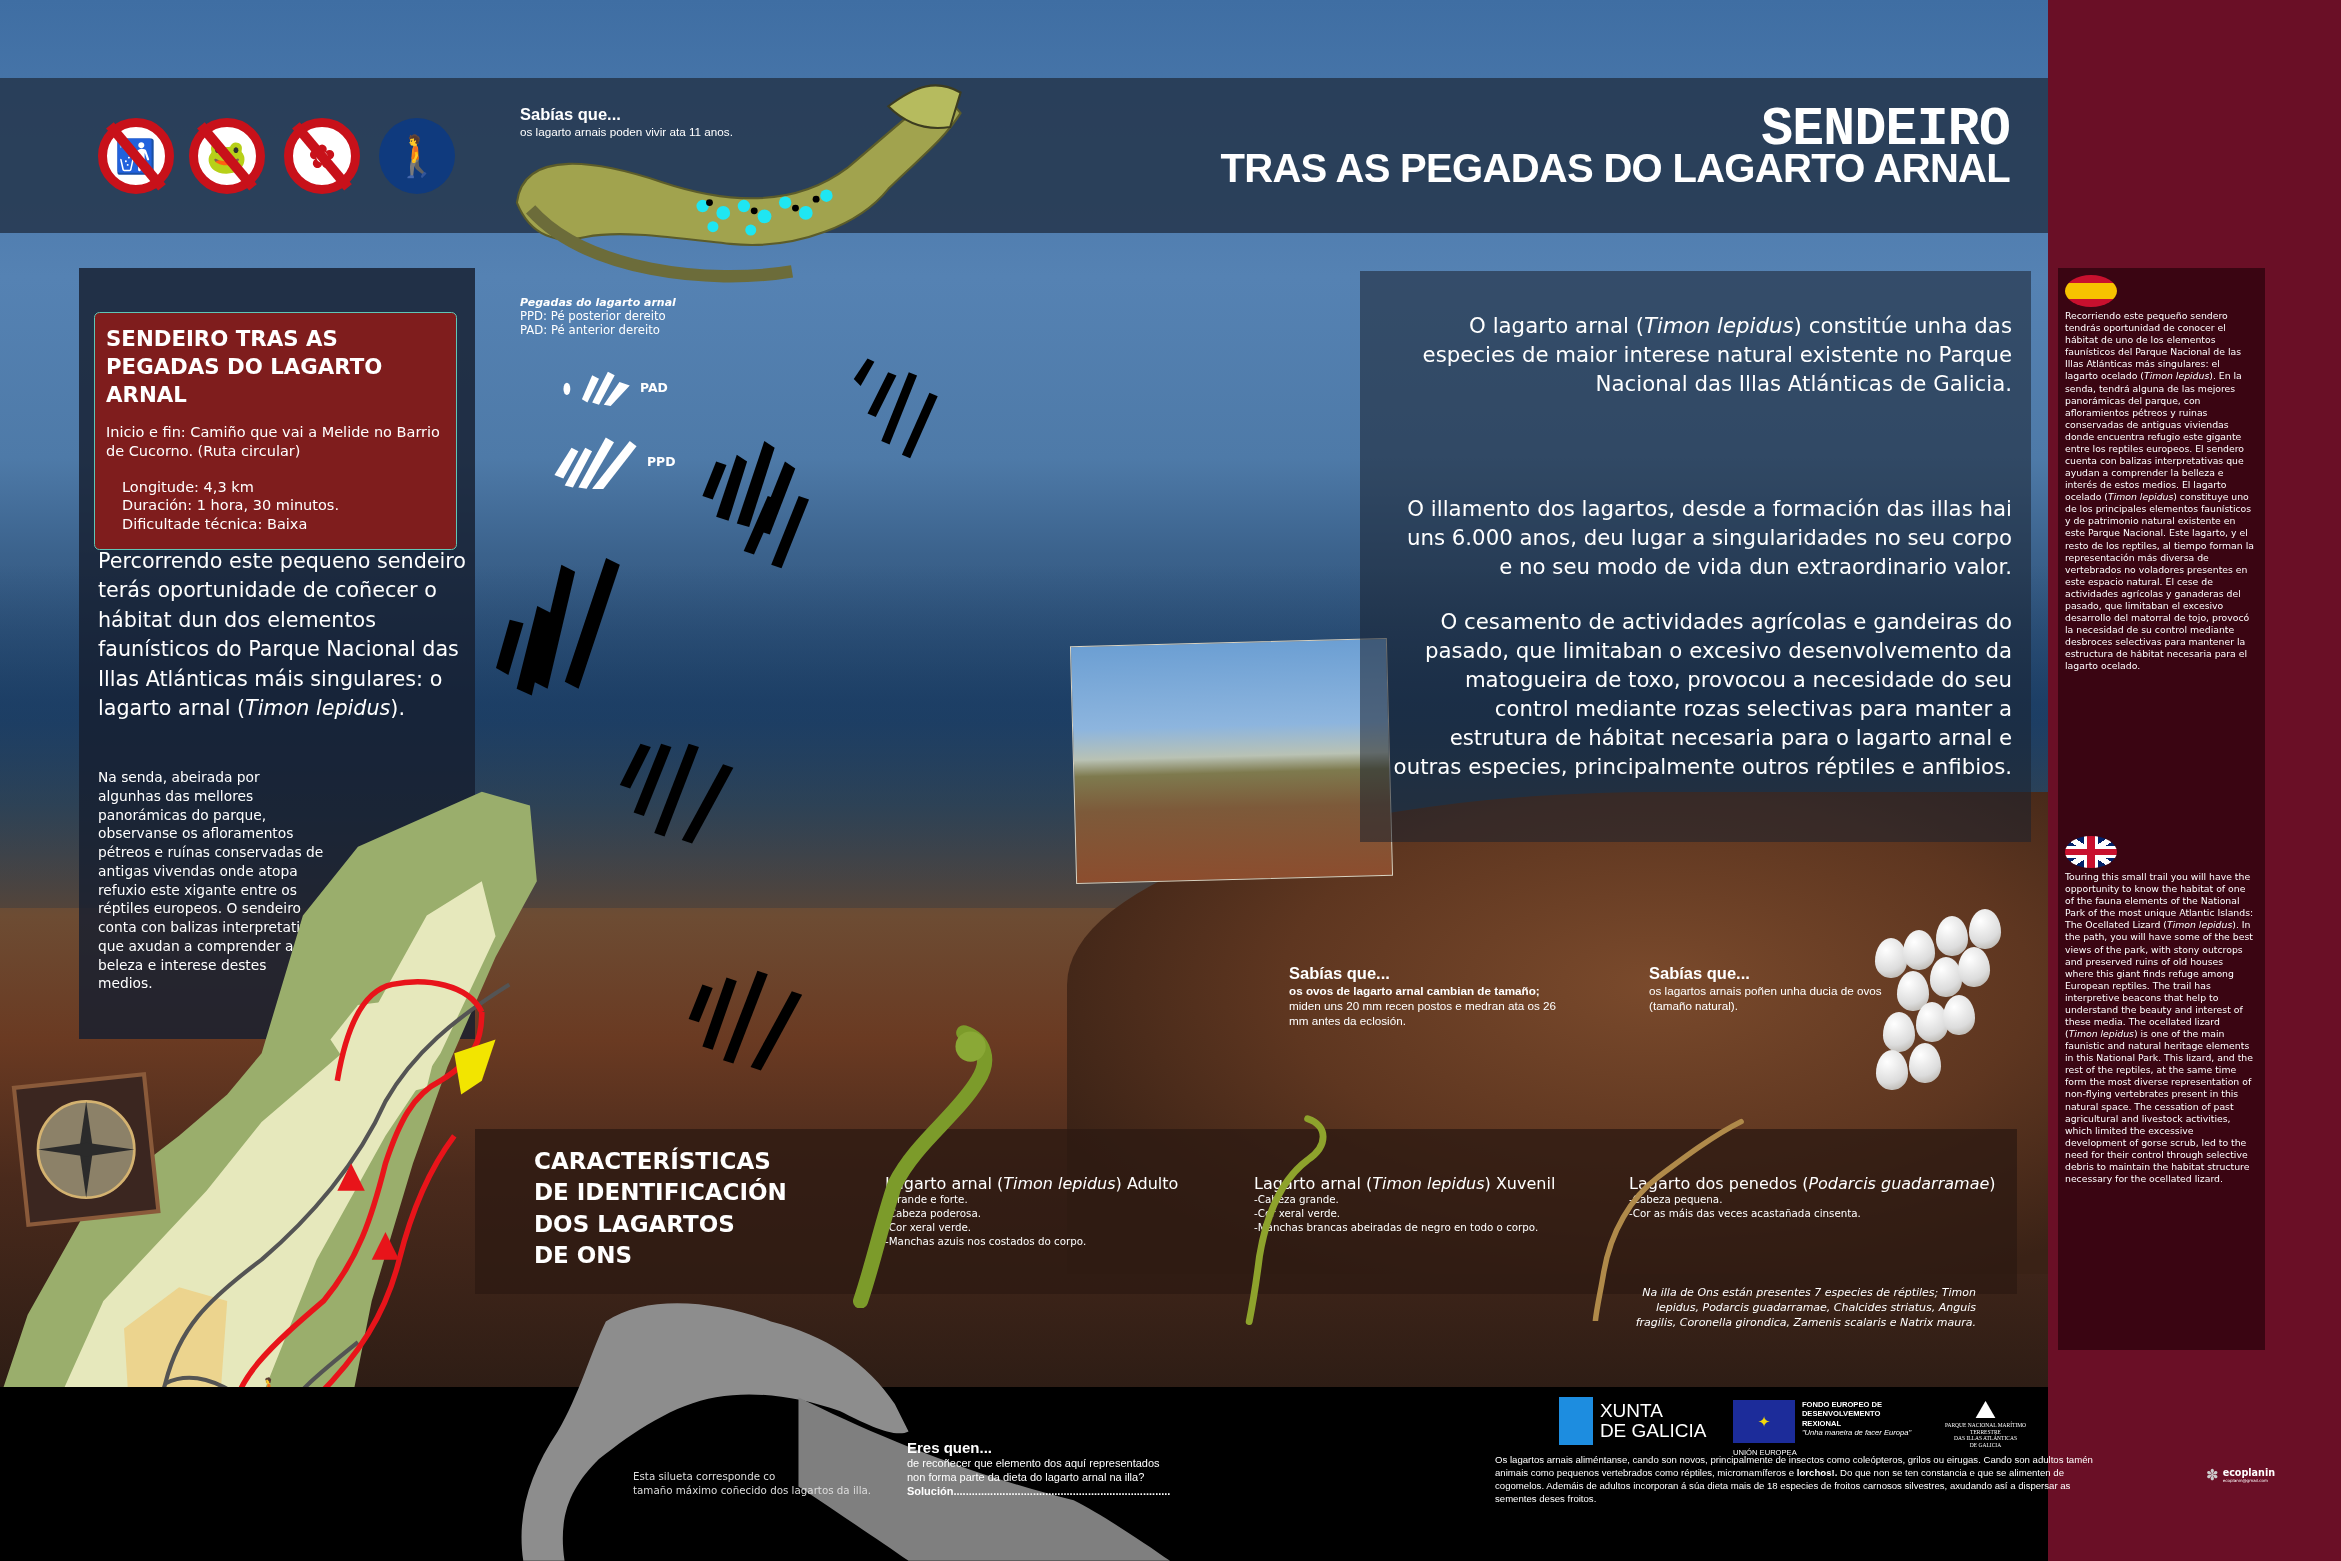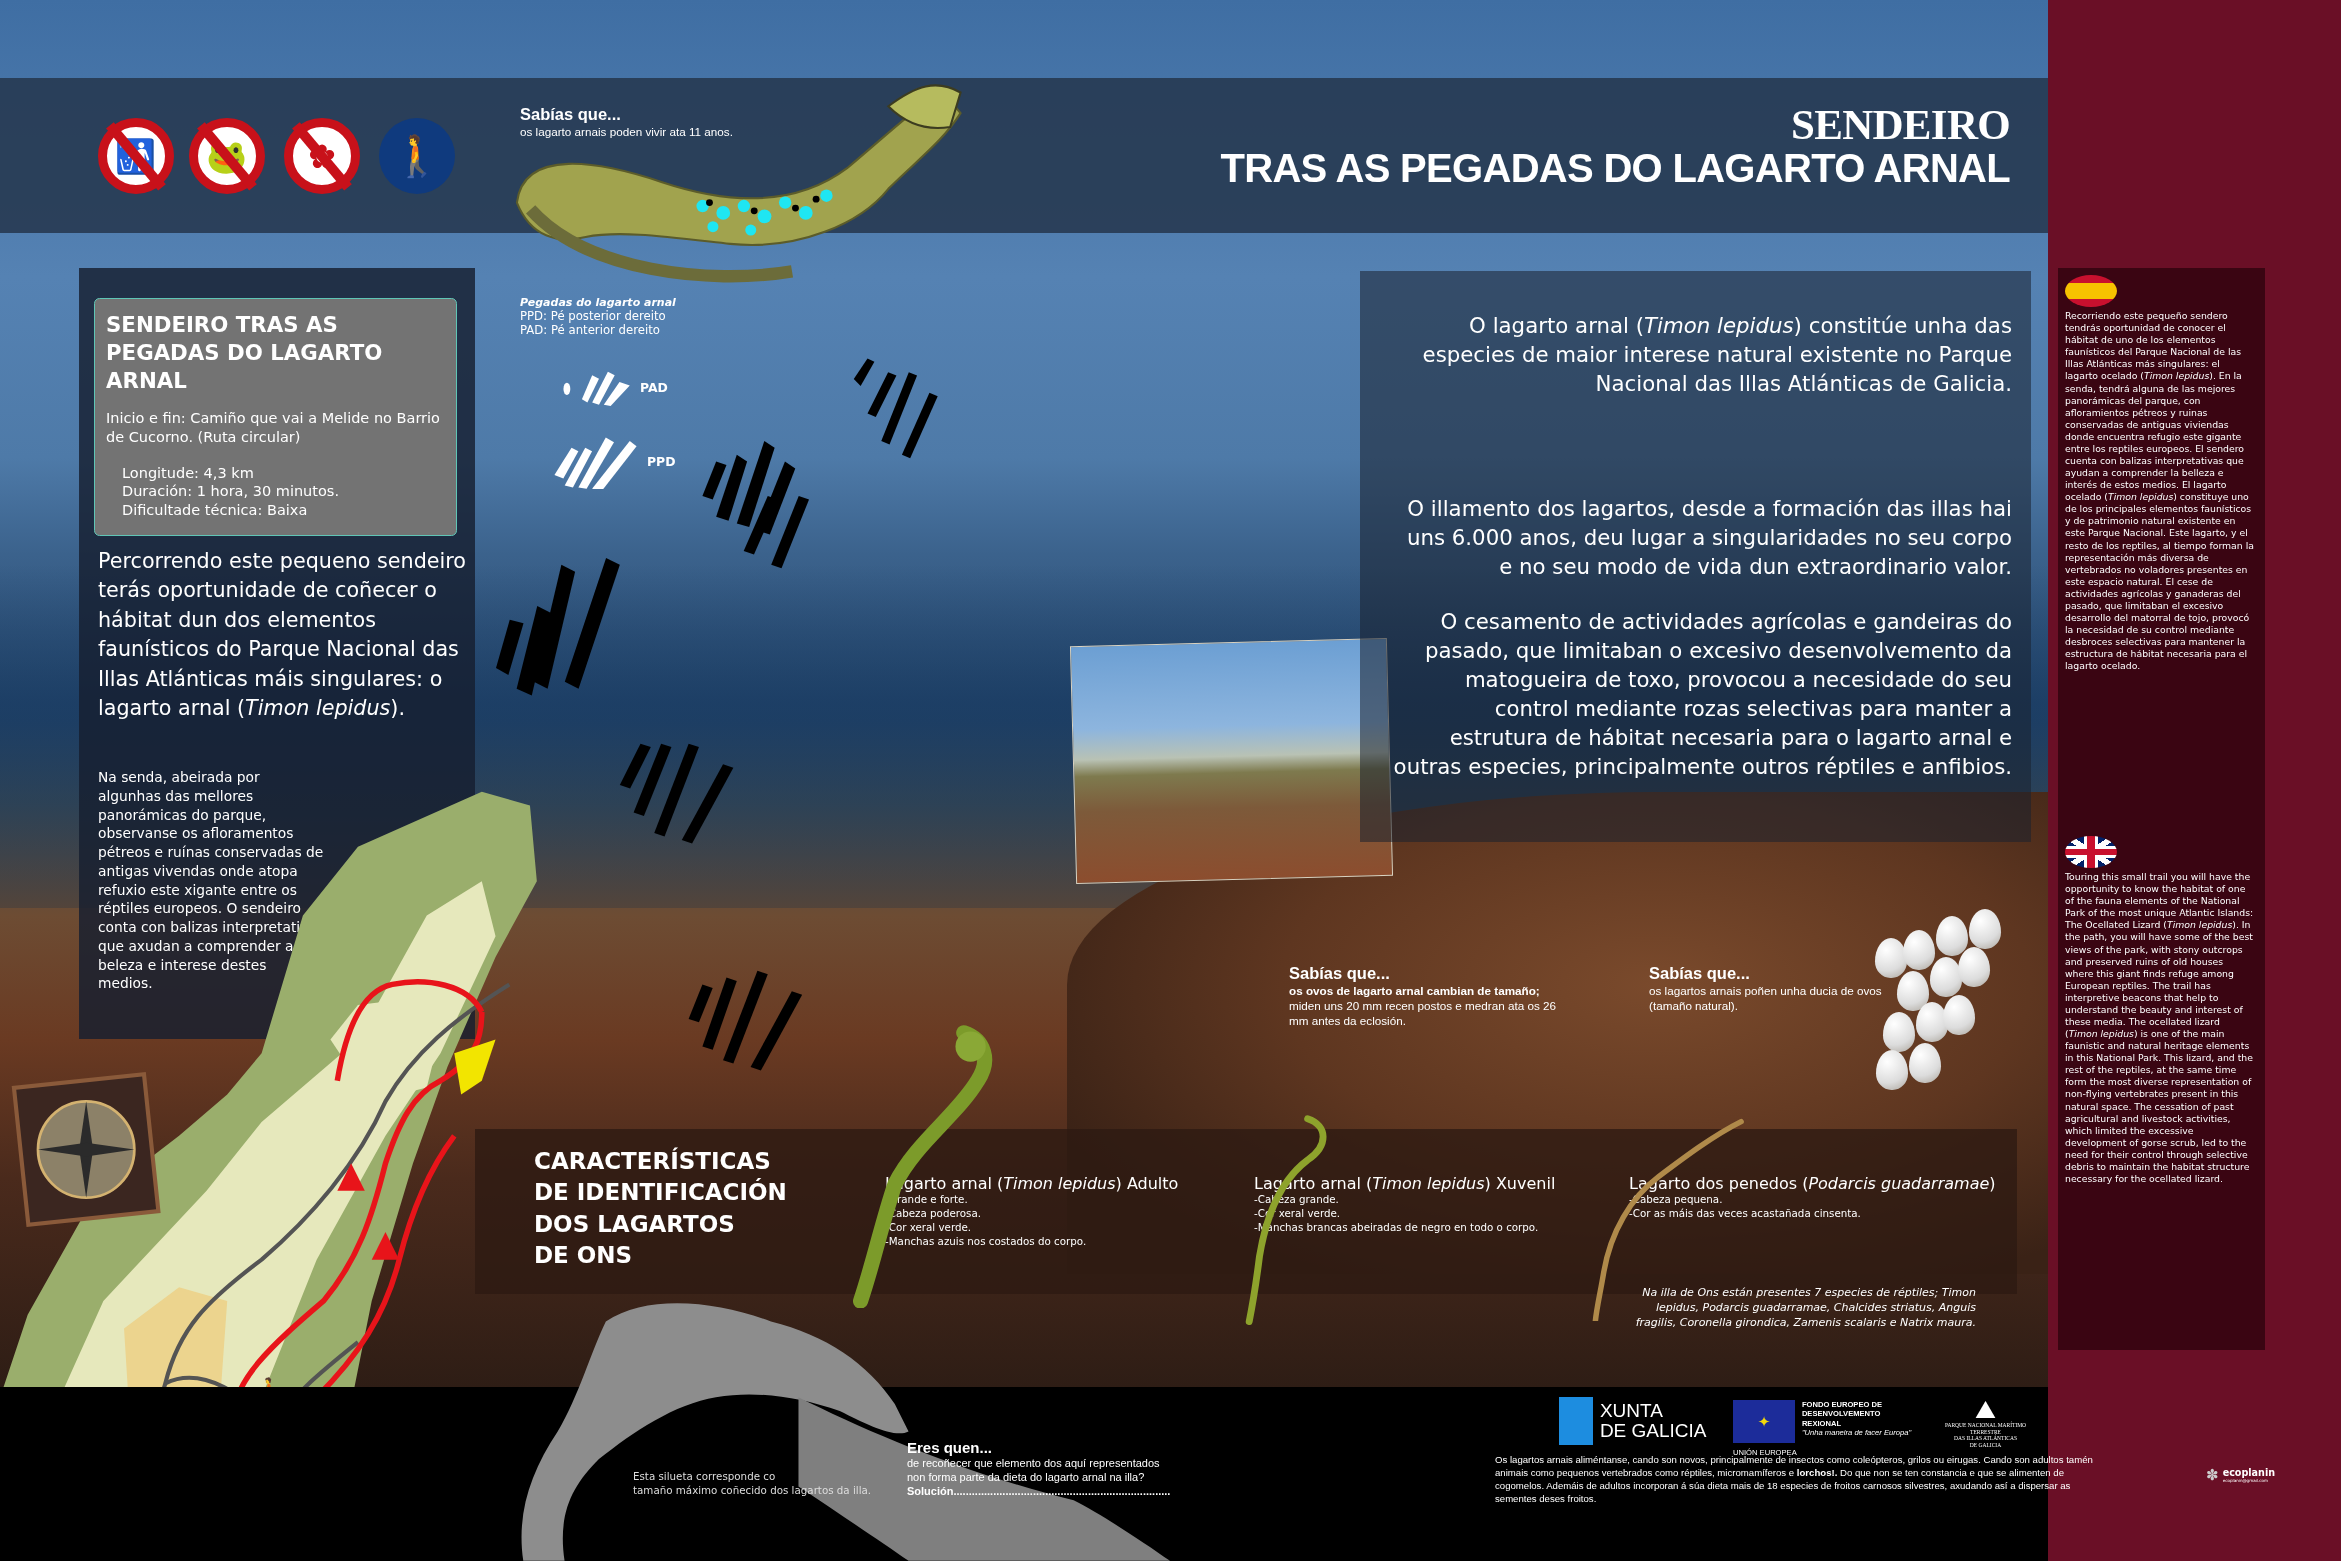--- a/index.html
+++ b/index.html
@@ -35,31 +35,31 @@
     display: flex; align-items: center; justify-content: center;
   }
   .sign.forbid { background: #fff; border: 9.6px solid #c8111a; box-sizing: border-box; }
   .sign.forbid::after {
     content: ""; position: absolute; width: 9.6px; height: 81px; background: #c8111a;
     transform: rotate(-40deg);
   }
   .sign .glyph { font-size: 33px; color: #c8111a; }
   .sign.info { background: #0f3a7e; }
   .sign.info .glyph { color: #fff; font-size: 40px; }
-  #title-1 { right: 332px; top: 100px; font-family: Liberation Serif, serif; font-weight: bold; font-size: 43px; letter-spacing: -0.7px; }
+  #title-1 { right: 332px; top: 100px; font-family: Liberation Mono, monospace; font-weight: bold; font-size: 53px; letter-spacing: -0.7px; }
   #title-2 { right: 332px; top: 146px; font-family: "Liberation Sans", sans-serif; font-weight: bold; font-size: 40px; letter-spacing: -0.7px; white-space: nowrap; }
 
   .did-know-title { font-family: "Liberation Sans", sans-serif; font-weight: bold; font-size: 16.5px; }
   .did-know-text { font-family: "Liberation Sans", sans-serif; font-size: 11.7px; line-height: 1.3; }
 
   
   #left-panel { left: 79px; top: 268px; width: 396px; height: 771px; background: rgba(22,30,48,0.82); }
   #info-box {
-    left: 94px; top: 298px; width: 363px; height: 238px;
-    background: #737373; border: 1.4px solid #5fc6b6; border-radius: 5.5px; box-sizing: border-box;
+    left: 94px; top: 312px; width: 363px; height: 238px;
+    background: #7f1d1d; border: 1.4px solid #5fc6b6; border-radius: 5.5px; box-sizing: border-box;
     padding: 12.4px 11px;
   }
   #info-box .h { font-size: 21.3px; font-weight: bold; line-height: 1.3; }
   #info-box .p { font-size: 14.5px; line-height: 1.3; margin-top: 15px; }
   #intro-big { left: 98px; top: 547px; width: 372px; font-size: 20.7px; line-height: 1.42; }
   #intro-small { left: 98px; top: 768px; width: 227px; font-size: 13.8px; line-height: 1.36; }
 
   
   #map { left: 0; top: 778px; width: 537px; height: 783px; }
 

